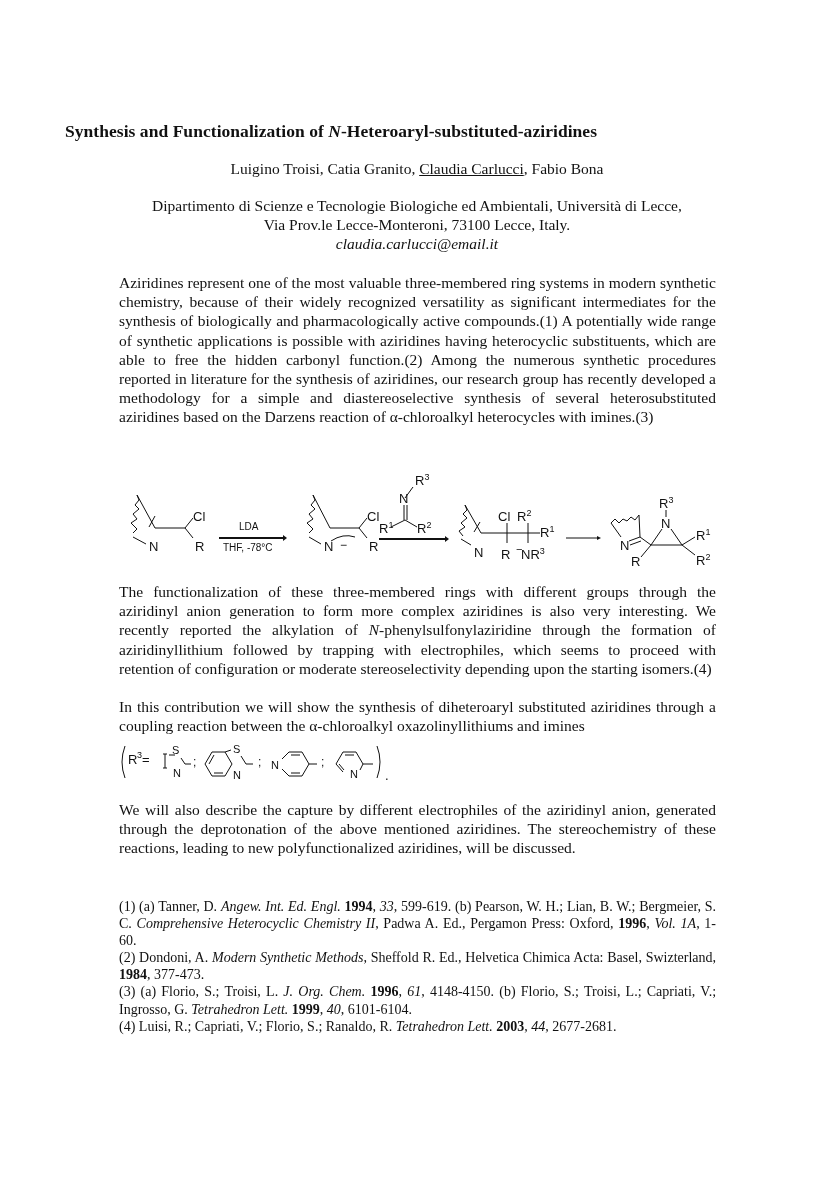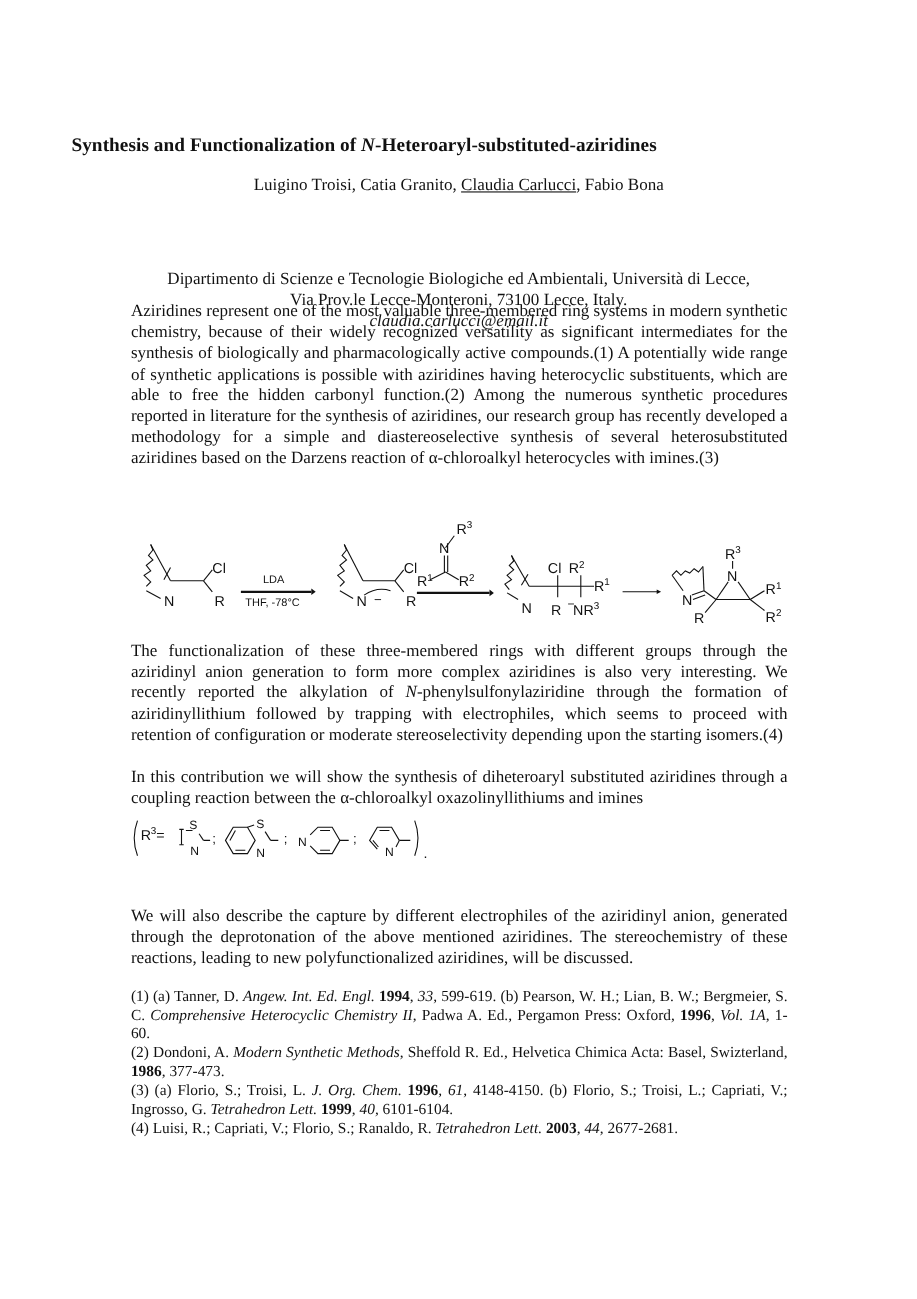--- a/index.html
+++ b/index.html
@@ -2,28 +2,28 @@
 <html><head>
 <meta charset="utf-8">
 <style>
   html, body { margin:0; padding:0; background:#fff; }
   body { width:834px; height:1181px; position:relative; overflow:hidden; color:#111;
          font-family:"Liberation Serif", "DejaVu Serif", serif; }
   .title { position:absolute; top:121px; left:0; width:662px; text-align:center;
            font-weight:bold; font-size:17.5px; letter-spacing:0.05px; }
   .authors { position:absolute; top:160px; left:0; width:834px; text-align:center; font-size:15.5px; }
   .authors u { text-decoration:underline; }
-  .affil { position:absolute; top:196px; left:0; width:834px; text-align:center; font-size:15.5px; line-height:19px;margin-top:48px; }
+  .affil { position:absolute; top:196px; left:0; width:834px; text-align:center; font-size:15.5px; line-height:19px; }
   .affil .email { font-style:italic; }
   .para { position:absolute; left:119px; width:597px; font-size:15.5px; line-height:19.2px;
           text-align:justify; }
   .p1 { top:273px; }
   .p2 { top:582px; }
   .p3 { top:697px; }
-  .p4 { top:823px; }
+  .p4 { top:800px; }
   .scheme { position:absolute; left:115px; top:465px; width:610px; height:110px; }
   .r3-line { position:absolute; left:119px; top:742px; width:420px; height:40px; }
   .refs { position:absolute; left:119px; top:898px; width:597px; font-size:14px; line-height:17.1px; text-align:justify; }
   .refs p { margin:0; }
   .i { font-style:italic; }
   .b { font-weight:bold; }
   svg text { font-family:"Liberation Sans", "DejaVu Sans", sans-serif; fill:#111; }
 </style>
 </head>
 <body>
@@ -189,16 +189,16 @@
   </g>
   <text x="231" y="36" font-size="11">N</text>
   <path d="M258,4 Q264,20 258,36" stroke="#111" fill="none"></path>
   <text x="266" y="38" font-size="13">.</text>
 </svg>
 
 <div class="para p4">We will also describe the capture by different electrophiles of the aziridinyl anion, generated through the deprotonation of the above mentioned aziridines. The stereochemistry of these reactions, leading to new polyfunctionalized aziridines, will be discussed.</div>
 
 <div class="refs" id="refs">
     <p><span>(1) (a) </span><span>Tanner, D. </span><span class="i">Angew. Int. Ed. Engl.</span><span> </span><span class="b">1994</span><span>, </span><span class="i">33</span><span>, 599-619.  (b) Pearson, W. H.; Lian, B. W.; Bergmeier, S. C. </span><span class="i">Comprehensive Heterocyclic Chemistry II</span><span>, Padwa A. Ed., Pergamon Press: Oxford, </span><span class="b">1996</span><span>, </span><span class="i">Vol. 1A</span><span>, 1-60.</span></p>
-    <p><span>(2) </span><span>Dondoni, A. </span><span class="i">Modern Synthetic Methods</span><span>, Sheffold R. Ed., Helvetica Chimica Acta: Basel, Swizterland, </span><span class="b">1986</span><span>, 377-473.</span></p>
+    <p><span>(2) </span><span>Dondoni, A. </span><span class="i">Modern Synthetic Methods</span><span>, Sheffold R. Ed., Helvetica Chimica Acta: Basel, Swizterland, </span><span class="b">1984</span><span>, 377-473.</span></p>
     <p><span>(3) (a) </span><span>Florio, S.; Troisi, L. </span><span class="i">J. Org. Chem.</span><span> </span><span class="b">1996</span><span>, </span><span class="i">61</span><span>, 4148-4150. (b) Florio, S.; Troisi, L.; Capriati, V.; Ingrosso, G. </span><span class="i">Tetrahedron Lett.</span><span> </span><span class="b">1999</span><span>, </span><span class="i">40</span><span>, 6101-6104.</span></p>
     <p><span>(4) </span><span>Luisi, R.; Capriati, V.; Florio, S.; Ranaldo, R. </span><span class="i">Tetrahedron Lett.</span><span> </span><span class="b">2003</span><span>, </span><span class="i">44</span><span>, 2677-2681.</span></p>
   </div>
 
 </body></html>

